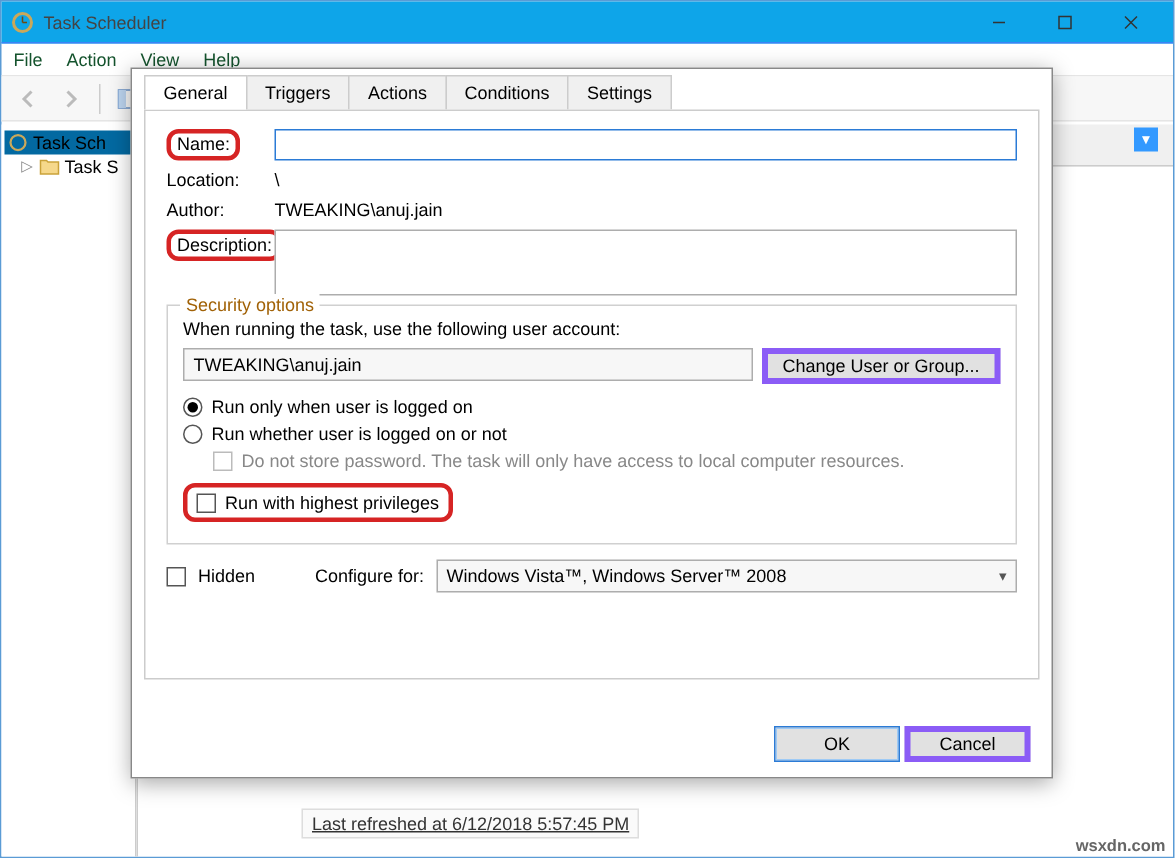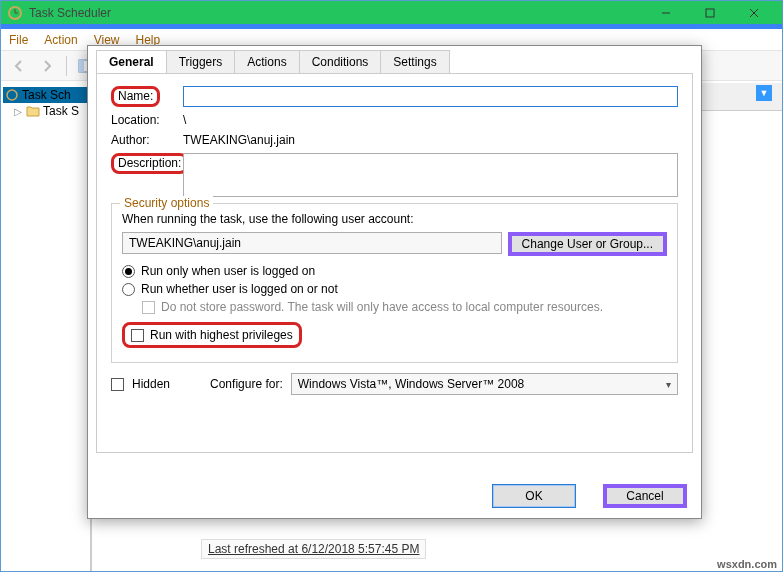--- a/index.html
+++ b/index.html
@@ -1,27 +1,27 @@
 <!DOCTYPE html>
 <html><head>
 <meta charset="utf-8">
 <style>
 * { box-sizing: border-box; font-family: "Segoe UI", Tahoma, sans-serif; font-size: 12px; }
 body { margin: 0; width: 783px; height: 572px; background: #fff; position: relative; overflow: hidden; }
 
 
 .main-window { position: absolute; inset: 0; border: 1px solid #5a9bd5; }
-.titlebar { height: 28px; display: flex; align-items: center; padding: 0 6px; background: #22c55e; border-bottom: 5px solid #3b82f6; }
+.titlebar { height: 28px; display: flex; align-items: center; padding: 0 6px; background: #0ea5e9; border-bottom: 1px solid #3b82f6; }
 .titlebar .tb-icon { width: 16px; height: 16px; margin-right: 6px; display: inline-flex; align-items:center; justify-content:center; }
 .titlebar .tb-title { flex: 1; color: #444; }
 .win-controls { display: flex; }
 .win-btn { width: 44px; height: 26px; display: flex; align-items:center; justify-content:center; color:#555; }
 
 .menubar { height: 22px; display: flex; align-items: center; gap: 16px; padding: 0 8px; border-bottom: 1px solid #e5e5e5; }
-.menubar span { color:#a16207; }
+.menubar span { color:#14532d; }
 
 .toolbar { height: 30px; display:flex; align-items:center; padding:0 6px; gap:4px; border-bottom:1px solid #e5e5e5; background:#f7f7f7; }
 .tool-btn { width:24px; height:24px; display:flex; align-items:center; justify-content:center; border:1px solid transparent; color:#666; }
 .tool-btn.disabled { color:#bbb; }
 .tool-sep { width:1px; height:20px; background:#ccc; margin:0 3px; }
 
 .content-area { position:absolute; top:82px; left:0; right:0; bottom:0; display:flex; }
 .tree-pane { width:90px; border-right:1px solid #ccc; background:#fff; padding:4px 2px; }
 .tree-item { display:flex; align-items:center; gap:3px; padding:1px 2px; }
 .tree-item.sel { background:#0369a1; }
@@ -38,21 +38,21 @@
 
 
 .dialog { position:absolute; left:87px; top:45px; width:615px; height:474px; background:#fff; border:1px solid #888; box-shadow:0 3px 14px rgba(0,0,0,.35); }
 .dlg-title { height:28px; display:flex; align-items:center; padding:0 8px; border-bottom:1px solid #ddd; }
 .dlg-title .tb-icon { margin-right:6px; }
 .dlg-title .title-text { flex:1; }
 .dlg-close { width:36px; height:24px; display:flex; align-items:center; justify-content:center; font-size:14px; }
 
 .tab-strip { display:flex; padding:4px 8px 0 8px; gap:0; }
 .tab { padding:4px 12px; border:1px solid #ccc; border-bottom:none; background:#f0f0f0; margin-right:-1px; }
-.tab.active { background:#fff; position:relative; z-index:2;font-weight:bold; }
+.tab.active { background:#fff; position:relative; z-index:2; }
 .tab-body { border:1px solid #ccc; margin:0 8px 8px 8px; padding:12px 14px 10px 14px; background:#fff; position:relative; height:380px; }
 
 .form-row { display:flex; align-items:center; margin-bottom:6px; }
 .form-label { width:72px; color:#000; }
 .text-input { flex:1; height:21px; border:1px solid #7a9fcb; padding:1px 4px; background:#fff; }
 .text-value { color:#000; }
 .textarea { flex:1; height:44px; border:1px solid #adadad; background:#fff; resize:none; }
 
 .highlight { border:3px solid #d62424; border-radius:8px; padding:0 4px 1px 4px; display:inline-block; }
 
@@ -66,21 +66,21 @@
 .radio-row, .check-row { display:flex; align-items:center; margin:4px 0; gap:6px; }
 .radio { width:13px; height:13px; border:1px solid #555; border-radius:50%; display:inline-flex; align-items:center; justify-content:center; }
 .radio.on::after { content:""; width:7px; height:7px; background:#000; border-radius:50%; }
 .check { width:13px; height:13px; border:1px solid #555; display:inline-block; background:#fff; }
 .muted { color:#888; }
 
 .bottom-row { display:flex; align-items:center; margin-top:10px; gap:8px; }
 .select { flex:1; height:22px; border:1px solid #adadad; background:#f7f7f7; display:flex; align-items:center; justify-content:space-between; padding:0 6px; }
 .select .chev { font-size:10px; color:#555; }
 
-.dlg-buttons { position:absolute; bottom:10px; right:14px; display:flex; gap:27px; }
+.dlg-buttons { position:absolute; bottom:10px; right:14px; display:flex; gap:3px; }
 .dlg-buttons .btn { width:84px; justify-content:center; }
 .dlg-buttons .btn.primary { border:1px solid #2b7bd6; box-shadow:inset 0 0 0 1px #9ecaf5; }
 
 .name-input{ border:1px solid #2b7bd6; }
 </style>
 </head>
 <body>
 
 <div class="main-window">
   <div class="titlebar">

